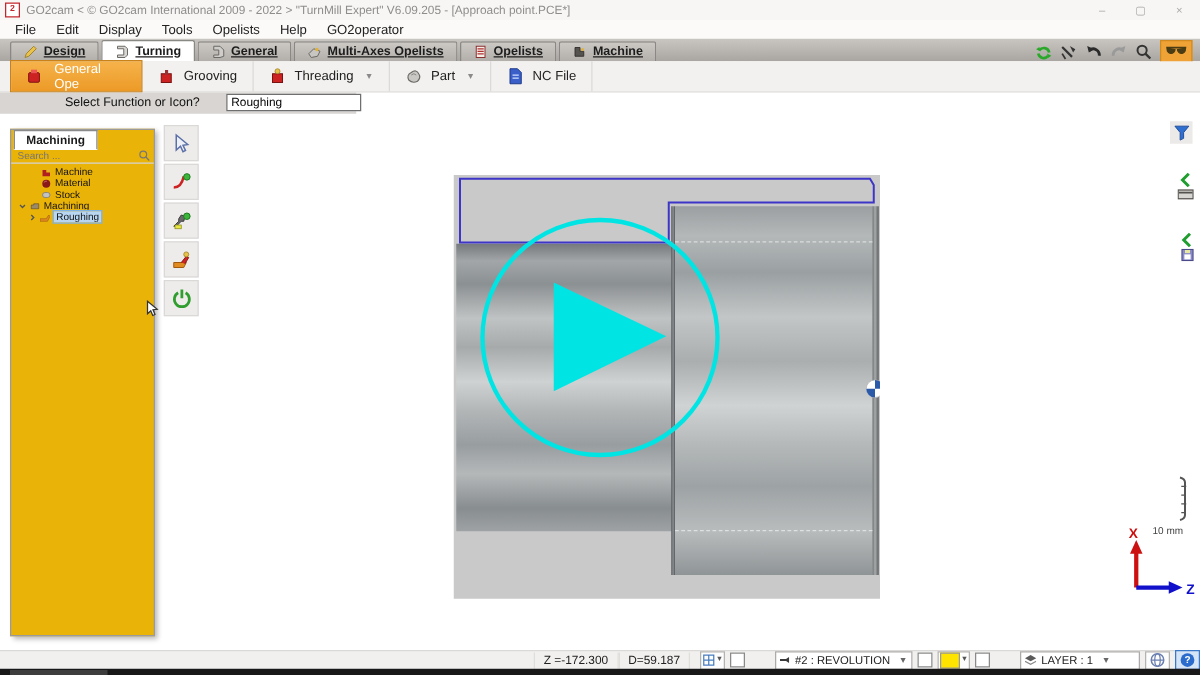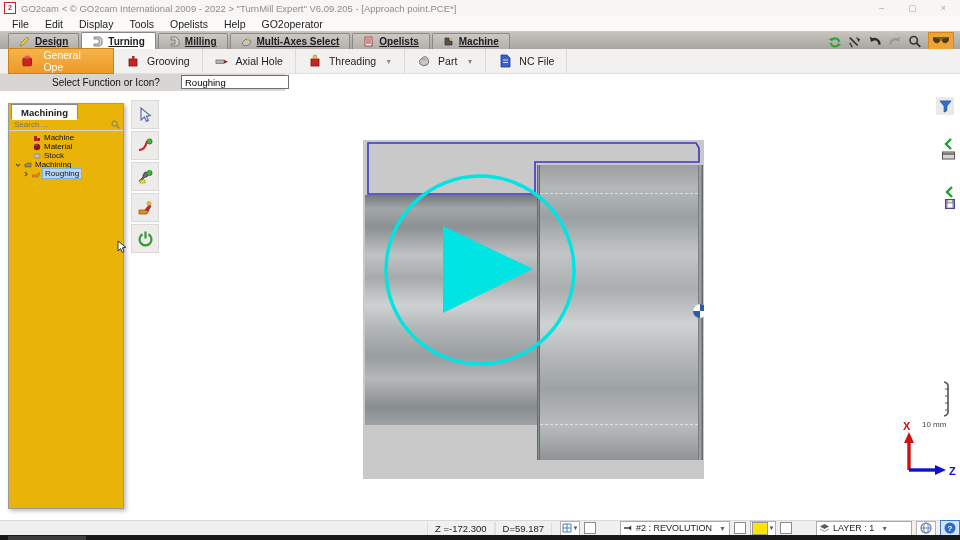--- a/index.html
+++ b/index.html
@@ -114,28 +114,28 @@
   <div class="tab active">
     <svg class="ticon" viewBox="0 0 11 11">
         <path d="M2 1 h6 l2 2 v5 l-2 2 h-6 v-2 h5 v-5 h-5 z" fill="#d8d6d2" stroke="#6b6965" stroke-width=".8"></path>
       </svg>
     <span>Turning</span>
   </div>
   <div class="tab">
     <svg class="ticon" viewBox="0 0 11 11">
         <path d="M2 1 h5 l3 3 v5 l-3 1 h-5 v-2 h4 v-4 h-4 z" fill="#cfcdc9" stroke="#6b6965" stroke-width=".8"></path>
       </svg>
-    <span>Milling</span>
+    <span>General</span>
   </div>
   <div class="tab">
     <svg class="ticon" viewBox="0 0 11 11">
         <path d="M1 7 l4 -4 5 2 -2 4 -5 1z" fill="#c8c6c2" stroke="#6b6965" stroke-width=".8"></path>
         <circle cx="7.5" cy="3.5" r="1.4" fill="#e0b23c"></circle>
       </svg>
-    <span>Multi-Axes Select</span>
+    <span>Multi-Axes Opelists</span>
   </div>
   <div class="tab">
     <svg class="ticon" viewBox="0 0 11 11">
         <rect x="2" y="1" width="7" height="9" fill="#f4eee8" stroke="#8a3030" stroke-width=".8"></rect>
         <path d="M3 3h5M3 5h5M3 7h5" stroke="#b03030" stroke-width="1"></path>
       </svg>
     <span>Opelists</span>
   </div>
   <div class="tab">
     <svg class="ticon" viewBox="0 0 11 11">
@@ -214,27 +214,20 @@
         <rect x="4" y="1.5" width="5" height="3" fill="#e55"></rect>
       </svg>
     <span>General Ope</span>
   </div>
   <div class="rbtn">
     <svg class="ricon" viewBox="0 0 14 14">
         <rect x="3" y="5" width="8" height="7" fill="#c22" stroke="#7a1212" stroke-width=".8"></rect>
         <rect x="6" y="2" width="2.5" height="4" fill="#933"></rect>
       </svg>
     <span>Grooving</span>
-  </div>
-  <div class="rbtn">
-    <svg class="ricon" viewBox="0 0 14 14">
-        <rect x="1" y="6" width="8" height="3.5" fill="#b8b6b2" stroke="#77756f" stroke-width=".8"></rect>
-        <path d="M9 6 l4 1.7-4 1.8z" fill="#8a2020"></path>
-      </svg>
-    <span>Axial Hole</span>
   </div>
   <div class="rbtn">
     <svg class="ricon" viewBox="0 0 14 14">
         <rect x="3" y="5" width="8" height="7" fill="#c22" stroke="#7a1212" stroke-width=".8"></rect>
         <circle cx="7" cy="3" r="2" fill="#e8c24a" stroke="#9a7d20" stroke-width=".6"></circle>
       </svg>
     <span>Threading</span>
     <span class="caret">▼</span>
   </div>
   <div class="rbtn">

